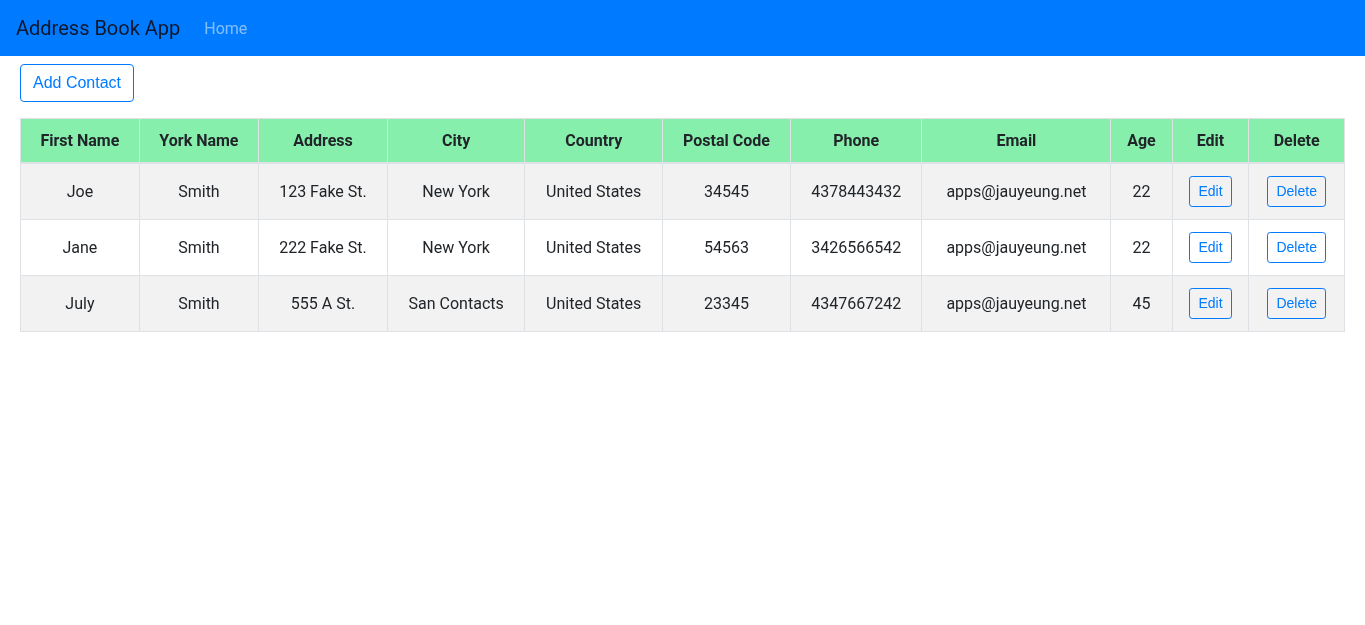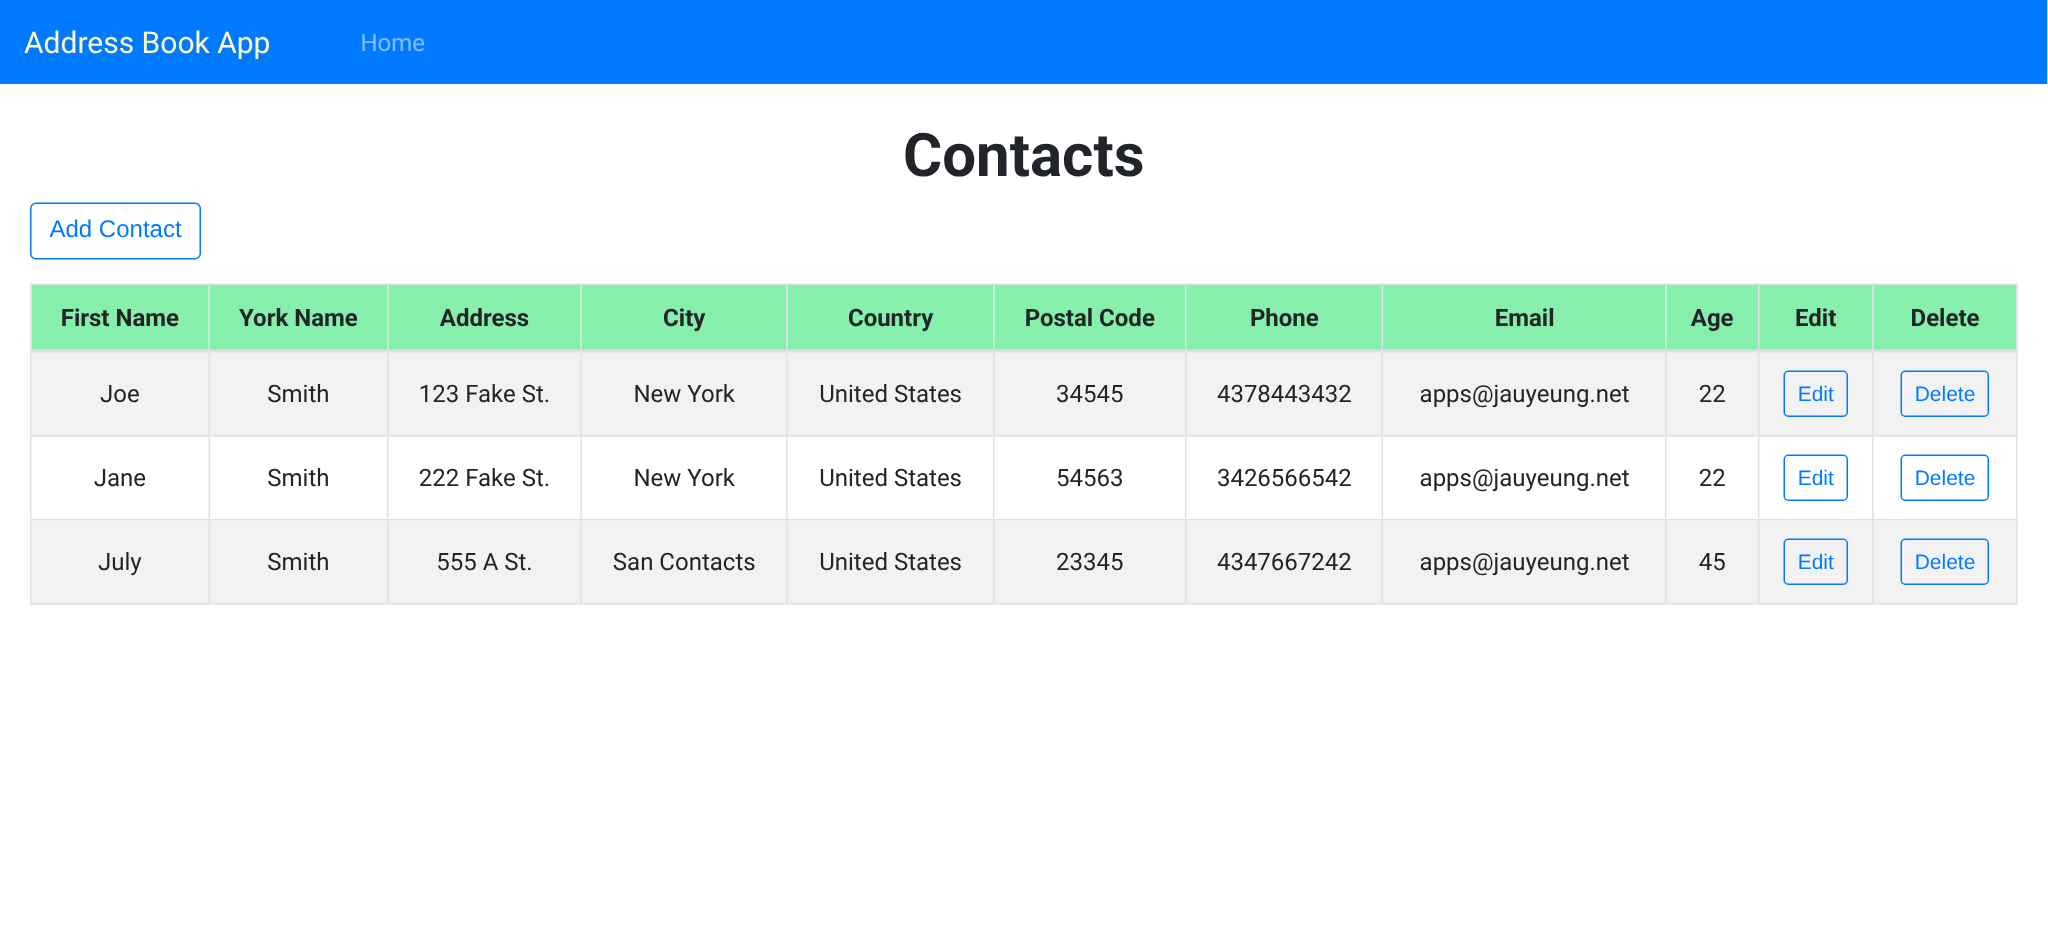--- a/index.html
+++ b/index.html
@@ -14,34 +14,33 @@
       background: #fff;
     }
     .navbar {
       background-color: #007bff;
       padding: 0.5rem 1rem;
       display: flex;
       align-items: center;
       height: 56px;
     }
     .navbar-brand {
-      color: #fef9c3;
+      color: #0f172a;
       font-size: 1.25rem;
       font-weight: 400;
       text-decoration: none;
       margin-right: 1rem;
       padding: 0.3125rem 0;
     }
     .nav-link {
       color: rgba(255,255,255,0.5);
       text-decoration: none;
       padding: 0.5rem;
       font-size: 1rem;
       cursor: pointer;
-      margin-left: 36px;
     }
     .container {
       padding: 0 20px;
     }
     .page-title {
       text-align: center;
       font-size: 2.5rem;
       font-weight: 700;
       margin-top: 1.5rem;
       margin-bottom: 0.5rem;
@@ -95,21 +94,20 @@
   </style>
 </head>
 <body>
 
 <nav class="navbar">
   <a class="navbar-brand">Address Book App</a>
   <a class="nav-link">Home</a>
 </nav>
 
 <div class="container">
-  <h1 class="page-title">Contacts</h1>
 
   <div class="add-contact-wrap">
     <button class="btn-outline-primary">Add Contact</button>
   </div>
 
   <table class="table table-striped">
     <thead>
       <tr>
         <th>First Name</th>
         <th>York Name</th>

